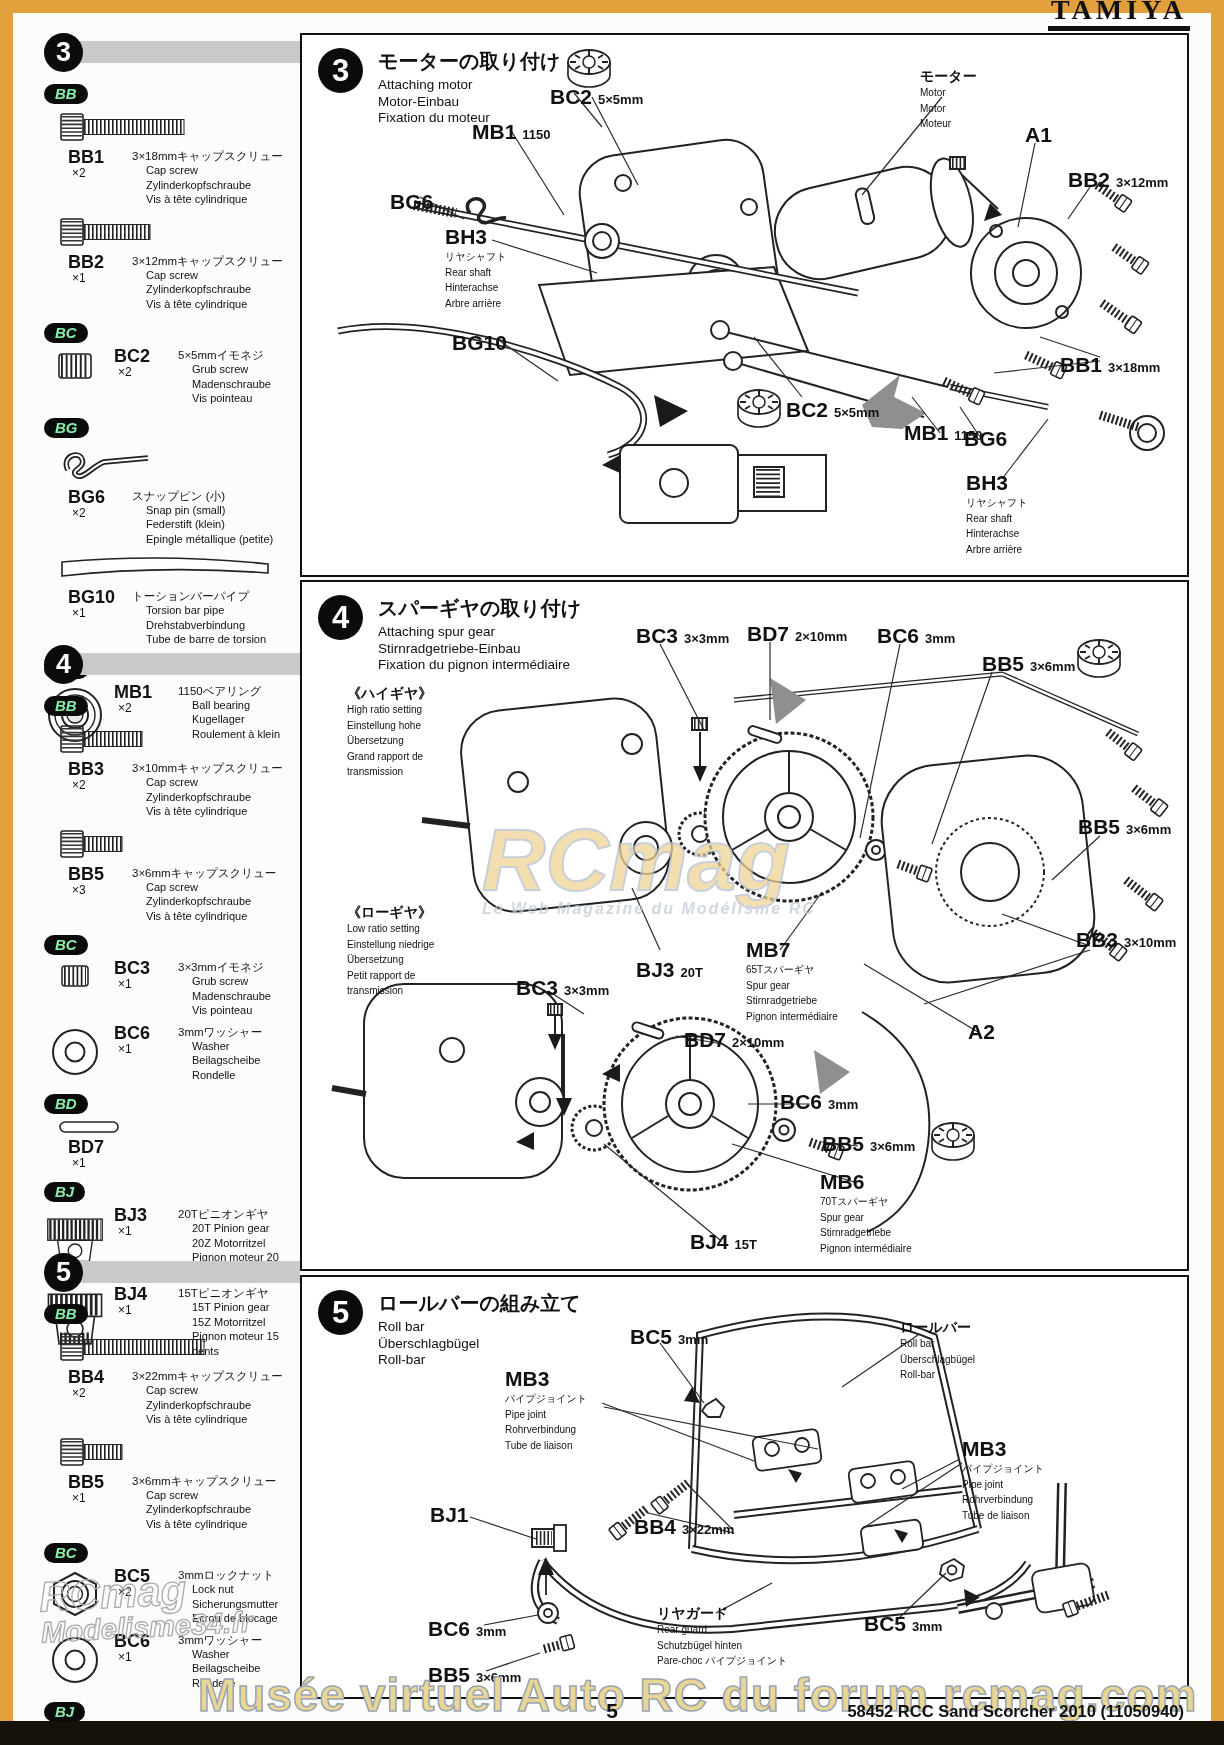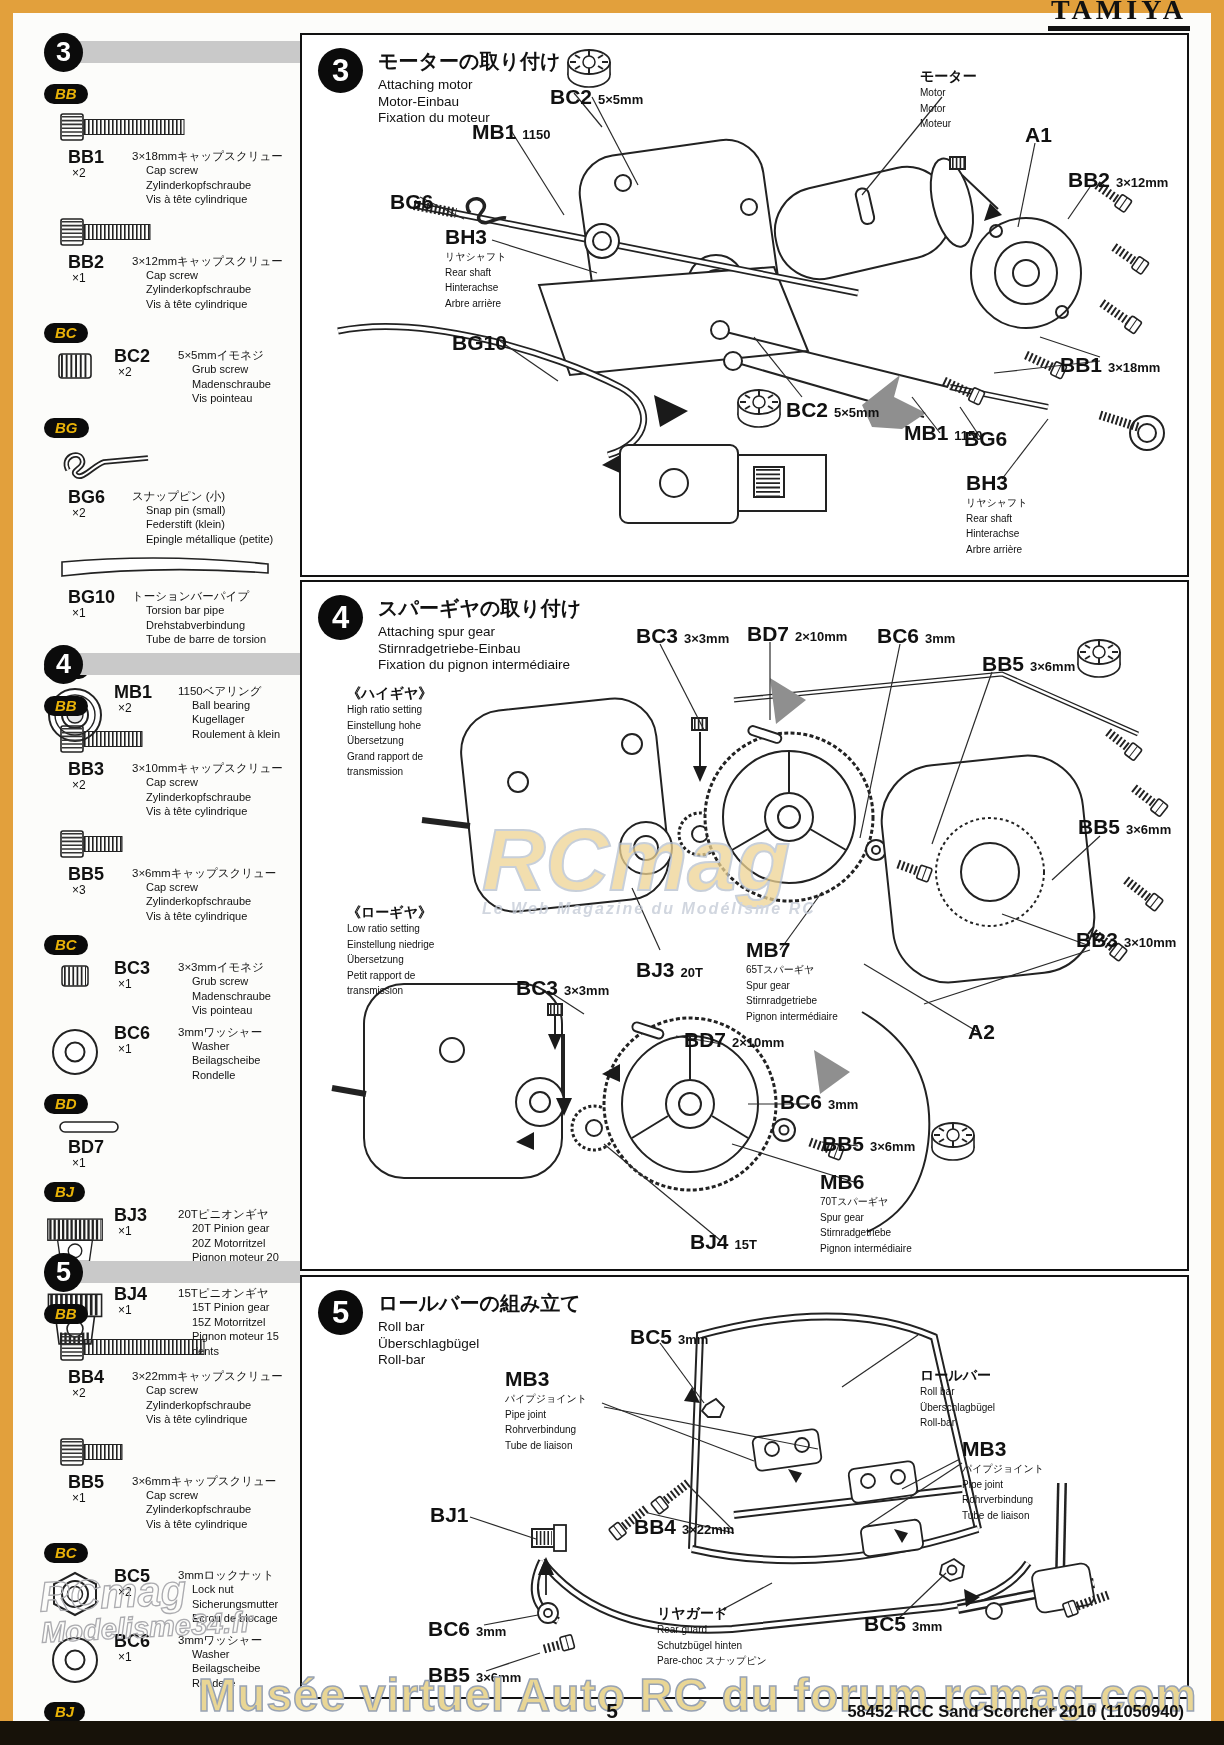--- a/index.html
+++ b/index.html
@@ -8,21 +8,21 @@
   .frame{position:absolute;inset:0;border:13px solid #e2a03c;pointer-events:none;z-index:40;}
   .bstrip{position:absolute;left:0;right:0;bottom:0;height:24px;background:#171209;z-index:41;}
   .brand{position:absolute;top:-6px;right:34px;z-index:45;font-family:"Liberation Serif",serif;
          font-size:28px;font-weight:bold;letter-spacing:4px;border-bottom:5px solid #111;padding:0 3px;}
   
   .side-sec{position:absolute;left:44px;width:256px;z-index:5;}
   .side-head{display:flex;align-items:center;height:38px;margin-bottom:8px;}
   .side-num{width:39px;height:39px;border-radius:50%;background:#0b0b0b;color:#fff;display:flex;
             align-items:center;justify-content:center;font-size:27px;font-weight:bold;z-index:2;flex:none;}
   .side-bar{flex:1;height:22px;background:#c9c9c9;margin-left:-5px;}
-  .badge{display:inline-block;background:#0b0b0b;color:#eab308;font-weight:bold;font-style:italic;
+  .badge{display:inline-block;background:#0b0b0b;color:#86efac;font-weight:bold;font-style:italic;
          font-size:15px;padding:1px 11px 2px;border-radius:13px;margin:5px 0 3px;}
   .part{margin:2px 0 7px 0;}
   .part .icon-row{margin:1px 0 0 14px;height:auto;}
   .prow{display:flex;align-items:flex-start;}
   .pidblk{width:88px;flex:none;padding-left:24px;box-sizing:border-box;}
   .pid{font-size:18px;font-weight:bold;line-height:17px;}
   .pqty{font-size:12px;line-height:13px;padding-left:4px;}
   .ptxt{flex:1;min-width:0;}
   .jp{font-size:11.5px;line-height:14px;}
   .ln{font-size:11px;line-height:14.5px;padding-left:14px;}
@@ -755,37 +755,37 @@
           <div class="stepnum">5</div>
     <div class="titles">
       <div class="tjp">ロールバーの組み立て</div>
       <div class="tl">Roll bar</div>
             <div class="tl">Überschlagbügel</div>
             <div class="tl">Roll-bar</div>
     </div>
         </div>
         <div class="dlabel" style="left: 328px; top: 48px;"><span class="lid">BC5</span><span class="lsz">3mm</span></div>
         <div class="dlabel" style="left: 203px; top: 90px;"><span class="lid">MB3</span><div class="lline">パイプジョイント</div><div class="lline">Pipe joint</div><div class="lline">Rohrverbindung</div><div class="lline">Tube de liaison</div></div>
-        <div class="dlabel" style="left: 618px; top: 42px; margin-top: 48px;">
+        <div class="dlabel" style="left: 598px; top: 42px;">
           <div class="lheading">ロールバー</div>
           <div class="lline">Roll bar</div>
           <div class="lline">Überschlagbügel</div>
           <div class="lline">Roll-bar</div>
         </div>
         <div class="dlabel" style="left: 660px; top: 160px;"><span class="lid">MB3</span><div class="lline">パイプジョイント</div><div class="lline">Pipe joint</div><div class="lline">Rohrverbindung</div><div class="lline">Tube de liaison</div></div>
         <div class="dlabel" style="left: 128px; top: 226px;"><span class="lid">BJ1</span></div>
         <div class="dlabel" style="left: 332px; top: 238px; text-align: right;"><span class="lid">BB4</span><span class="lsz">3×22mm</span></div>
         <div class="dlabel" style="left: 126px; top: 340px;"><span class="lid">BC6</span><span class="lsz">3mm</span></div>
         <div class="dlabel" style="left: 126px; top: 386px;"><span class="lid">BB5</span><span class="lsz">3×6mm</span></div>
         <div class="dlabel" style="left: 562px; top: 335px;"><span class="lid">BC5</span><span class="lsz">3mm</span></div>
         <div class="dlabel" style="left: 355px; top: 328px;">
           <div class="lheading">リヤガード</div>
           <div class="lline">Rear guard</div>
           <div class="lline">Schutzbügel hinten</div>
-          <div class="lline">Pare-choc スナップピン</div>
+          <div class="lline">Pare-choc パイプジョイント</div>
         </div>
       </div>
     </div>
 
   <div class="wm-bottom">Musée virtuel Auto RC du forum rcmag.com</div>
   <div class="wm-left">
     <div class="l1">RCmag</div>
     <div class="l2">Modelisme34.fr</div>
   </div>
   <div class="pageno">5</div>

